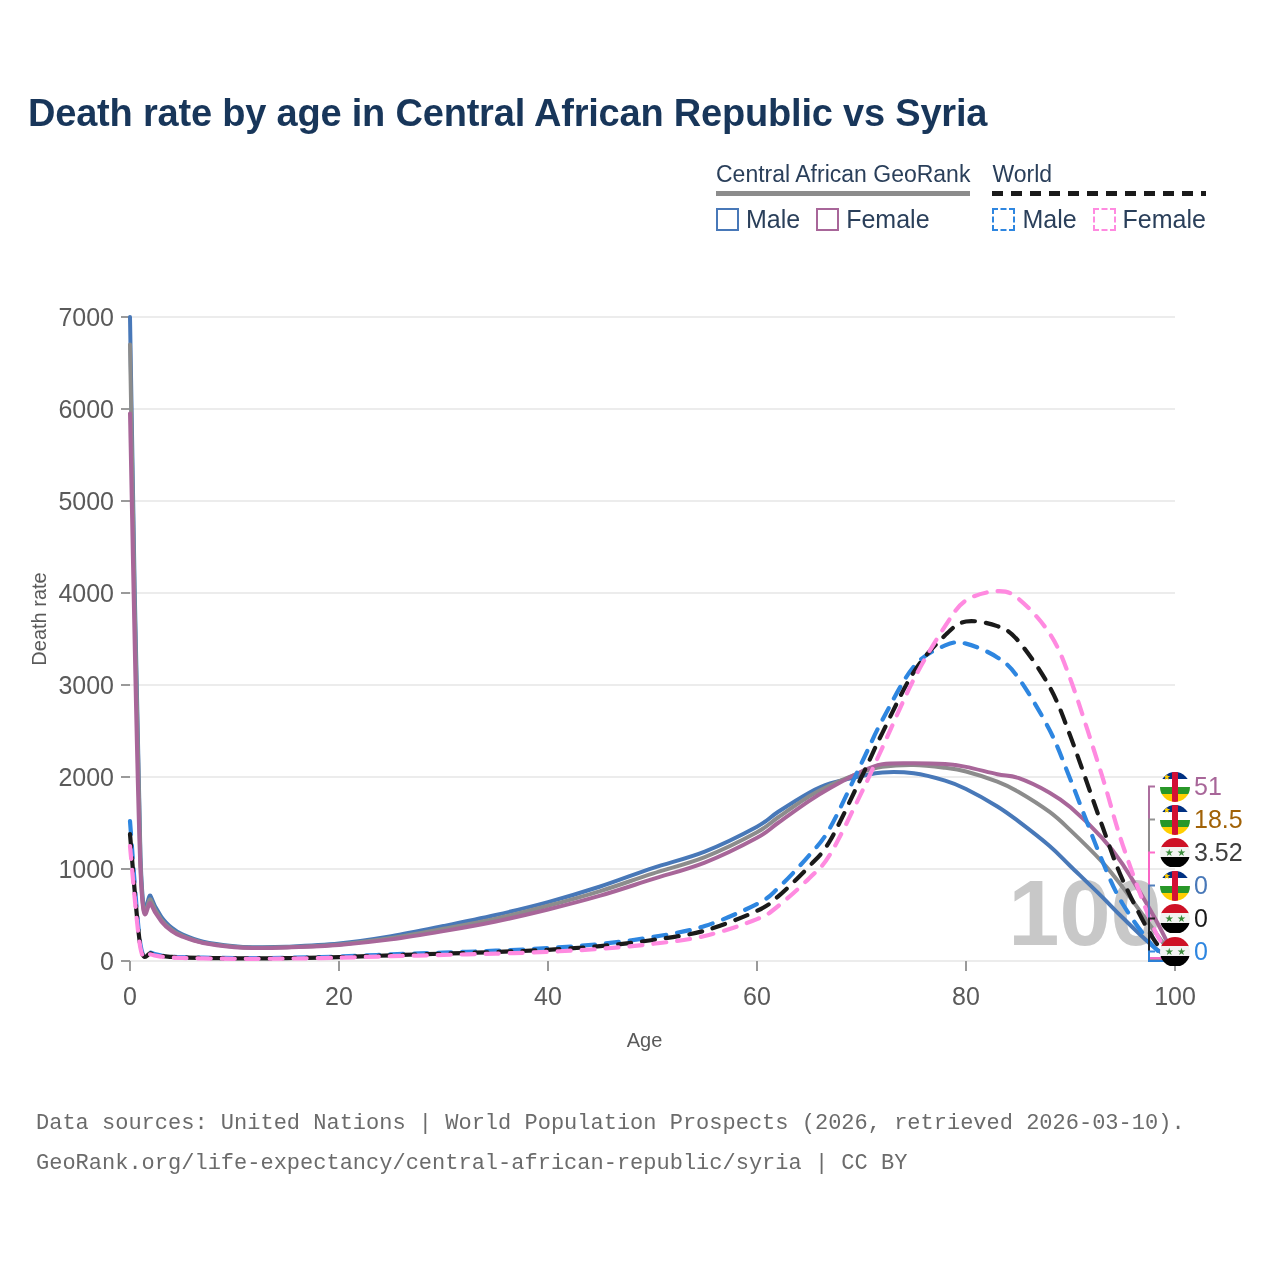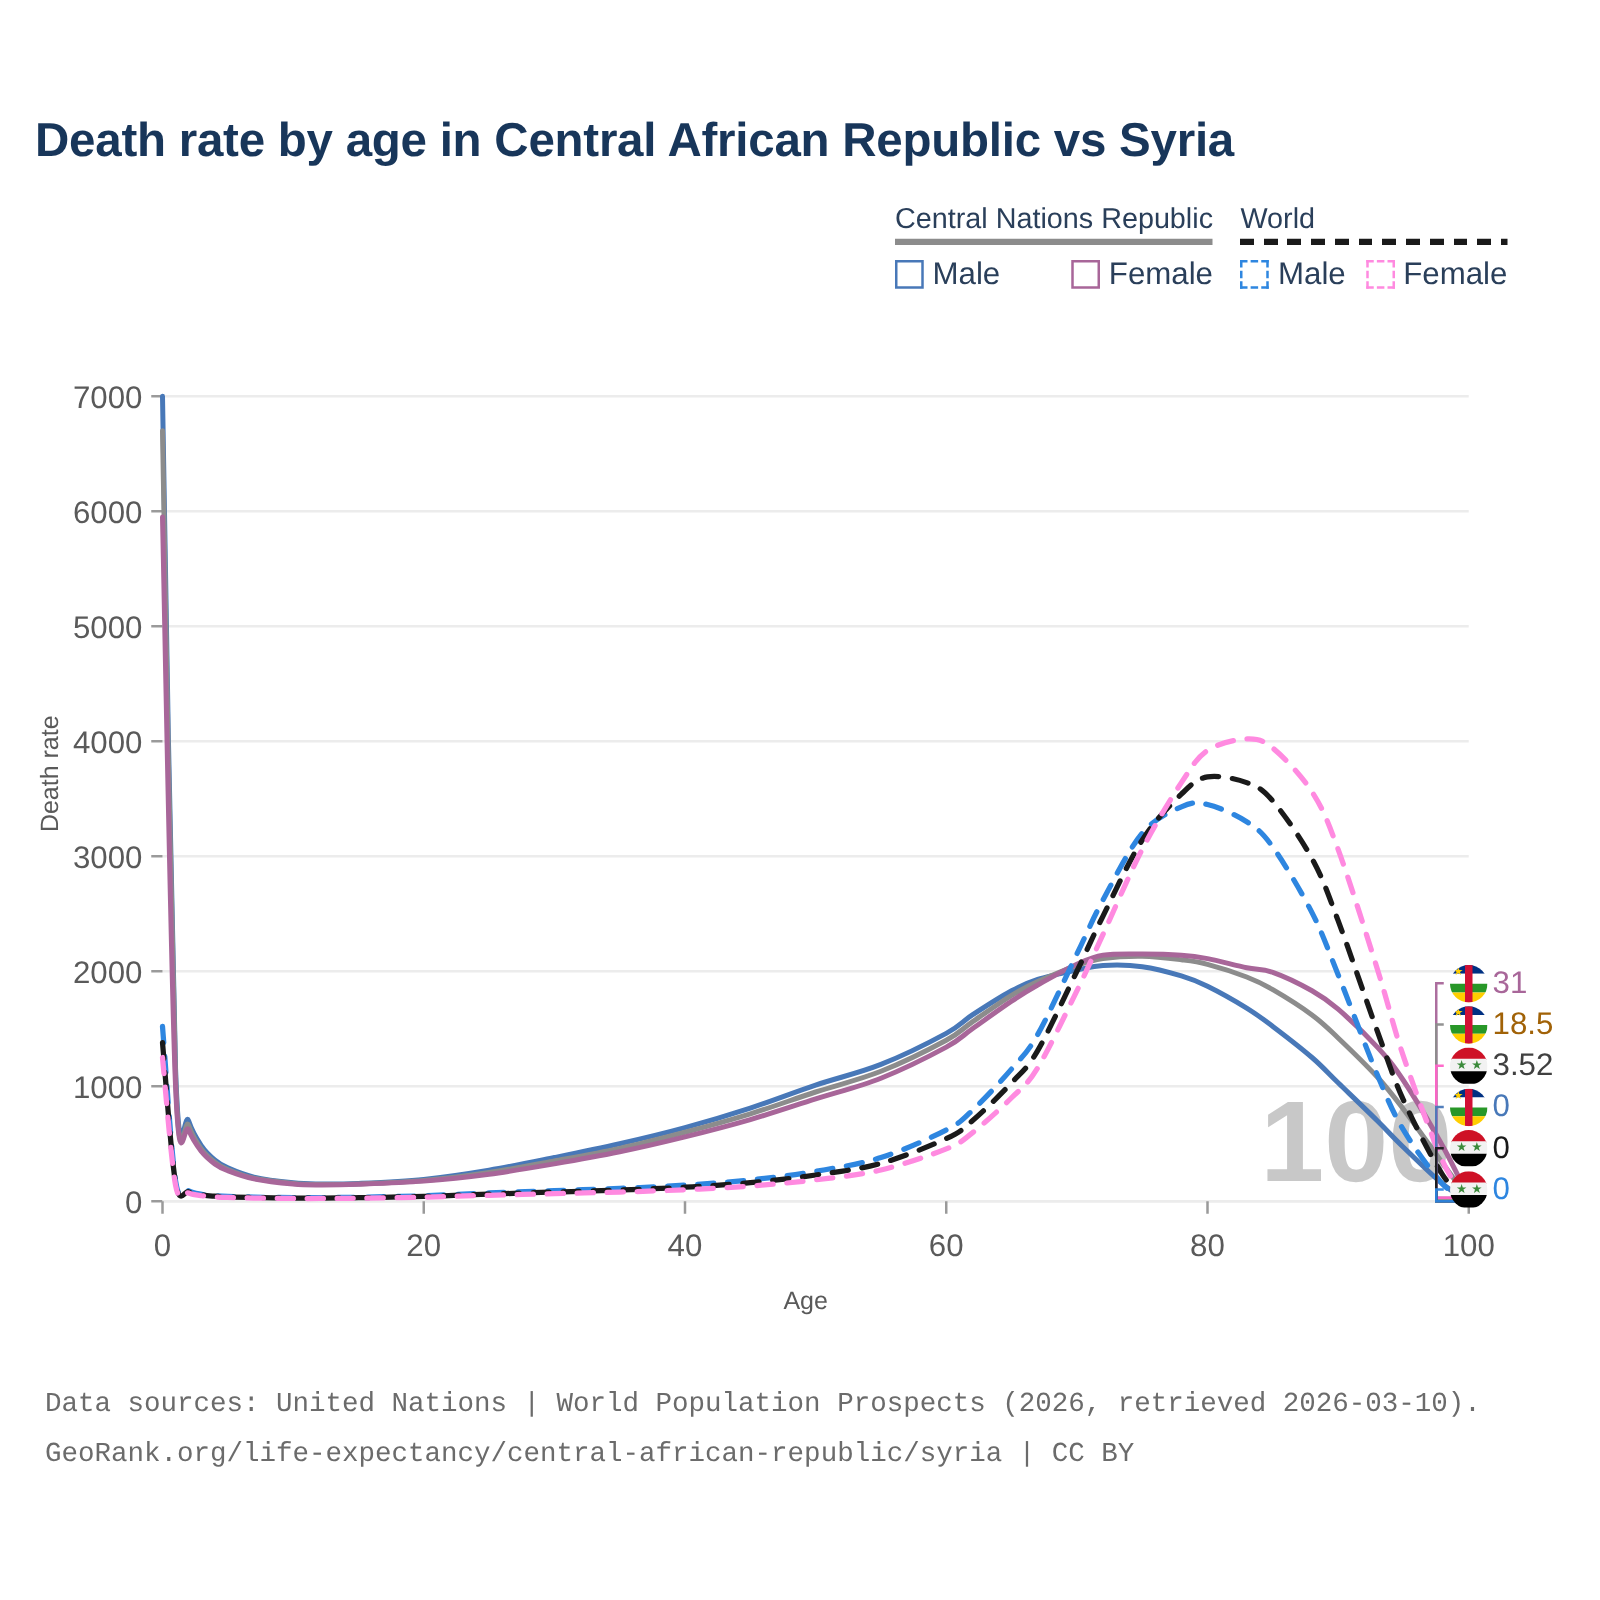--- a/index.html
+++ b/index.html
@@ -58,21 +58,21 @@
   .legend-rule {
     height: 5px;
     margin-top: 3px;
     margin-bottom: 9px;
   }
   .legend-rule.solid { background: #8c8c8c; }
   .legend-rule.dashed {
     background-image: repeating-linear-gradient(to right,
         #1a1a1a 0px, #1a1a1a 11px, transparent 11px, transparent 19px);
   }
-  .legend-items { display: flex; gap: 16px; align-items: center; justify-content: space-between; }
+  .legend-items { display: flex; gap: 16px; align-items: center; }
   .legend-item { display: flex; align-items: center; gap: 7px; white-space: nowrap; }
   .legend-swatch {
     width: 23px; height: 23px;
     box-sizing: border-box;
     background: transparent;
   }
   .legend-swatch.solid { border: 2.5px solid currentColor; }
   .legend-swatch.dash  { border: 2.5px dashed currentColor; }
   .legend-label { font-size: 25px; color: #2a3f5a; }
 
@@ -160,21 +160,21 @@
 <body>
 
 <div id="page">
 
   <div class="chart-title">Death rate by age in Central African Republic vs Syria</div>
 
   <div class="legend">
     <div class="legend-groups">
 
       <div class="legend-group">
-        <div class="legend-group-title">Central Nations Republic</div>
+        <div class="legend-group-title">Central African GeoRank</div>
         <div class="legend-rule solid"></div>
         <div class="legend-items">
           <div class="legend-item">
             <span class="legend-swatch solid" style="color:#4878b8"></span>
             <span class="legend-label">Male</span>
           </div>
           <div class="legend-item">
             <span class="legend-swatch solid" style="color:#a86699"></span>
             <span class="legend-label">Female</span>
           </div>
@@ -259,21 +259,21 @@
   <div class="endlabels" id="endlabels">
       <div class="endrow">
         <div class="flag flag-car">
           <div class="b1"></div>
           <div class="b2"></div>
           <div class="b3"></div>
           <div class="b4"></div>
           <div class="vstripe"></div>
           <div class="star">★</div>
         </div>
-        <span class="endval" style="color: rgb(168, 102, 153);">31</span>
+        <span class="endval" style="color: rgb(168, 102, 153);">51</span>
       </div>
       <div class="endrow">
         <div class="flag flag-car">
           <div class="b1"></div>
           <div class="b2"></div>
           <div class="b3"></div>
           <div class="b4"></div>
           <div class="vstripe"></div>
           <div class="star">★</div>
         </div>

